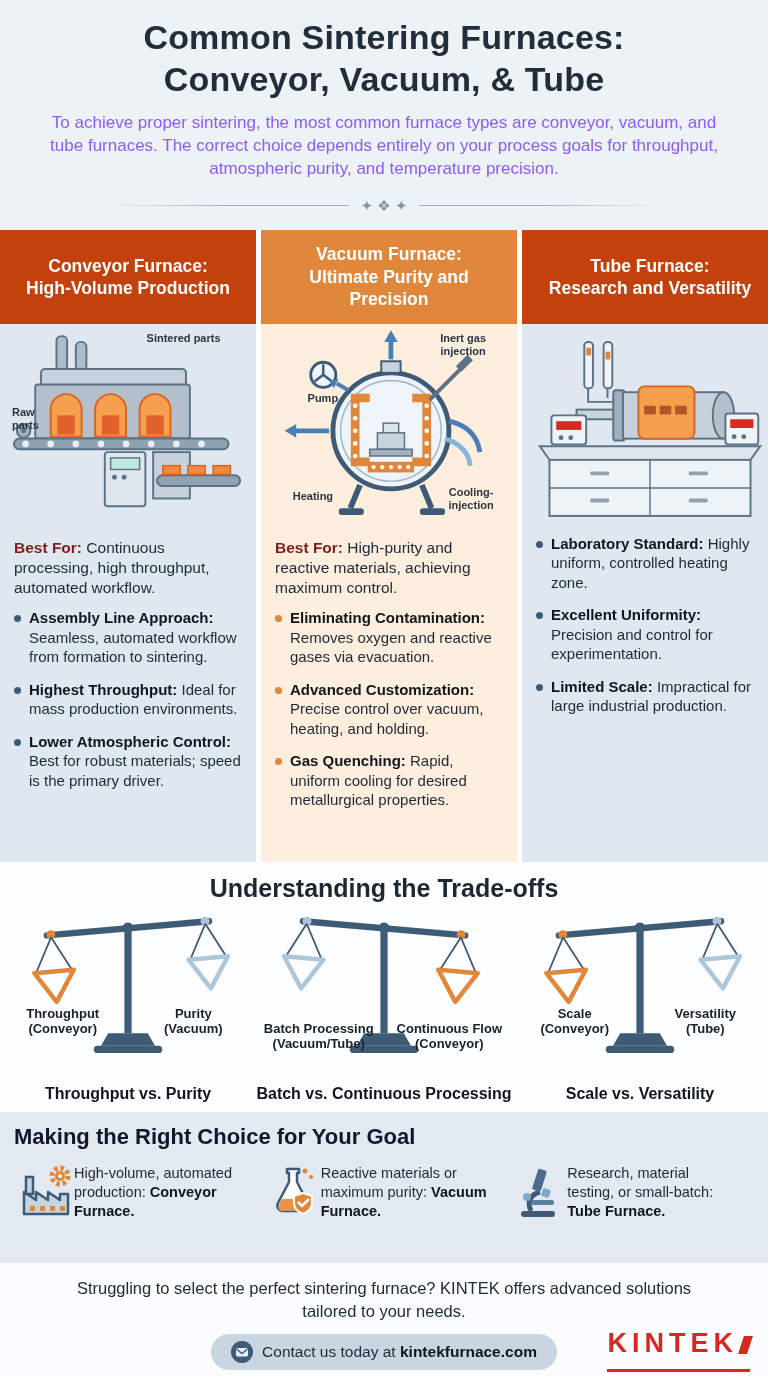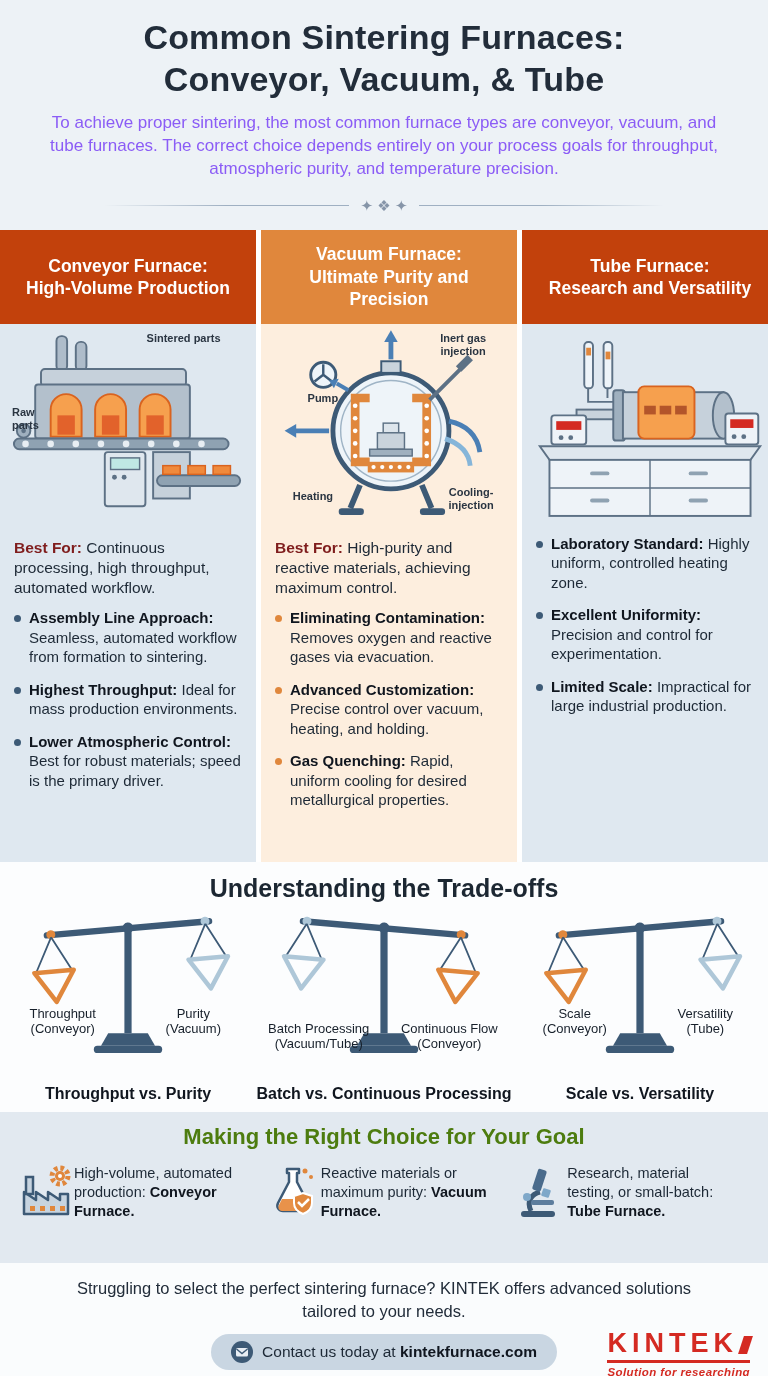--- a/index.html
+++ b/index.html
@@ -43,45 +43,45 @@
   ul.bullets li::before { content:""; position:absolute; left:2px; top:7px; width:7px; height:7px; border-radius:50%; }
   .col--blue ul.bullets li::before   { background:#3d5a76; }
   .col--orange ul.bullets li::before { background:#e0873c; }
 
   
   .tradeoffs { height:250px; background:#fcfdfe; padding-top:12px; }
   .tradeoffs-title { text-align:center; font-size:25px; font-weight:bold; color:#1c2732; }
   .scales { display:grid; grid-template-columns:1fr 1fr 1fr; margin-top:6px; }
   .scale { position:relative; height:196px; }
   .scale svg { display:block; margin:0 auto; }
-  .pan-label { position:absolute; width:47%; text-align:center; font-size:13px; font-weight:normal; color:#17202b; line-height:1.18; }
+  .pan-label { position:absolute; width:47%; text-align:center; font-size:13px; font-weight:bold; color:#17202b; line-height:1.18; }
   .pan-label span { display:block; }
   .pan-label.left { left:1%; } .pan-label.right { right:1%; }
   .scale.mid .pan-label { top:112px; } .scale:not(.mid) .pan-label { top:97px; }
   .scale-caption { position:absolute; bottom:2px; left:0; right:0; text-align:center; font-size:16px; font-weight:bold; color:#10161f; }
 
   
   .choices { height:152px; background:#e2e9f0; padding:12px 14px 0; }
-  .choices-title { text-align:center; font-size:22px; font-weight:bold; color:#4d7c0f; }
+  .choices-title { font-size:22px; font-weight:bold; color:#0f172a; }
   .choice-row { display:grid; grid-template-columns:1fr 1fr 1fr; margin-top:14px; }
   .choice { display:flex; gap:0; padding:0 4px; }
   .choice svg { flex:0 0 auto; }
   .choice-text { font-size:14.5px; line-height:1.32; color:#1d2936; max-width:172px; }
   .choice-text b { color:#10161f; }
 
   
   .footer { flex:1; background:#fafcfd; text-align:center; padding-top:14px; position:relative; }
   .footer-msg { width:620px; margin:0 auto; font-size:16.5px; line-height:1.35; color:#222d3a; }
   .contact-row { margin-top:12px; position:relative; height:42px; }
   .contact-pill { display:inline-flex; align-items:center; gap:9px; background:#c9d6e2; border-radius:20px;
                   padding:7px 20px; font-size:15.5px; color:#1d2936; cursor:pointer; }
   .contact-pill b { color:#10161f; }
   .logo { position:absolute; right:18px; top:-4px; text-align:left; }
   .logo-word { color:#d42a22; font-weight:bold; font-size:27px; letter-spacing:5px; line-height:1;
-               border-bottom:3px solid #d42a22; padding-bottom:3px; display:inline-block; }
+               border-bottom:3px solid #d42a22; padding-bottom:12px; display:inline-block; }
   .logo-word::after { content:""; display:inline-block; width:9px; height:18px; background:#d42a22;
                transform:skewX(-18deg); margin-left:3px; vertical-align:-2px; }
   .logo-tagline { color:#d42a22; font-style:italic; font-weight:bold; font-size:11.5px; margin-top:3px; letter-spacing:.4px; }
 </style>
 </head>
 <body>
 
 <div class="page">
 
   <div class="header">

